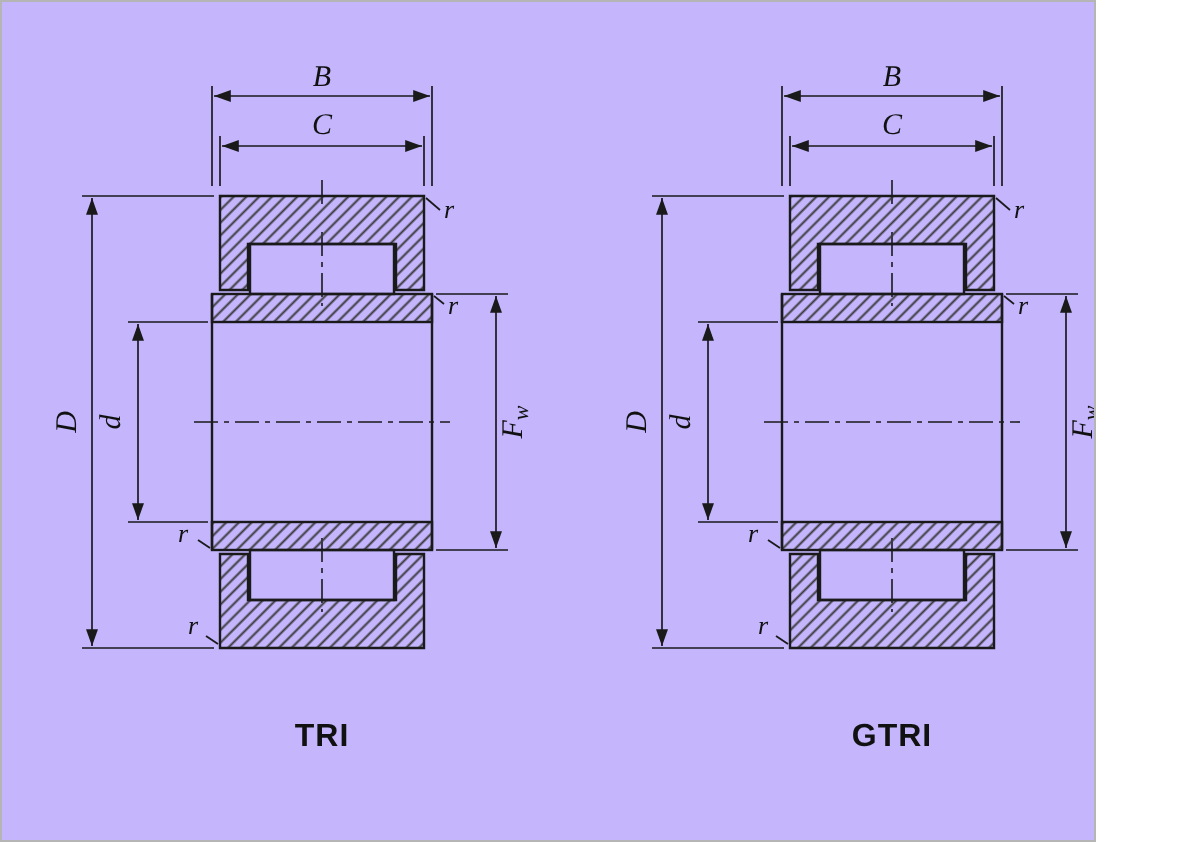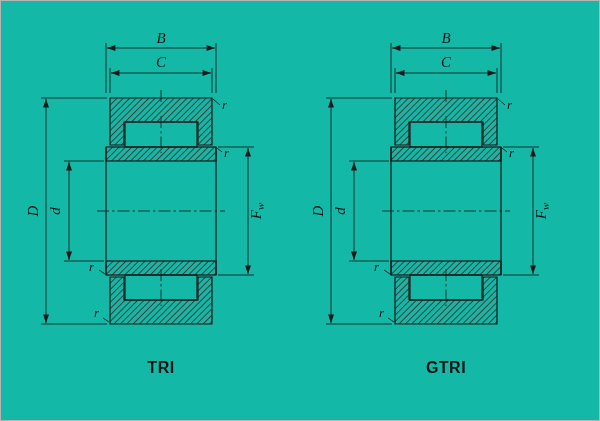--- a/index.html
+++ b/index.html
@@ -2,25 +2,25 @@
 <html><head>
 <meta charset="utf-8">
 <style>
   html, body {
     margin: 0;
     padding: 0;
     background: #ffffff;
     font-family: "Liberation Sans", sans-serif;
   }
   .frame {
-    width: 600px;
+    width: 548px;
     height: 421px;
     box-sizing: border-box;
     border: 1px solid #b5b5b5;
-    background: #14b8a6;
+    background: #c4b5fd;
     position: relative;
     overflow: hidden;
   }
   svg { display: block; }
 
   .part  { stroke: #1a1a1a; stroke-width: 1.2; fill: none; }
   .hatch { fill: url(#hatchPat); }
   .ext   { stroke: #1a1a1a; stroke-width: 0.85; fill: none; }
   .dim   { stroke: #1a1a1a; stroke-width: 0.85; fill: none; }
   .lead  { stroke: #1a1a1a; stroke-width: 0.85; fill: none; }

